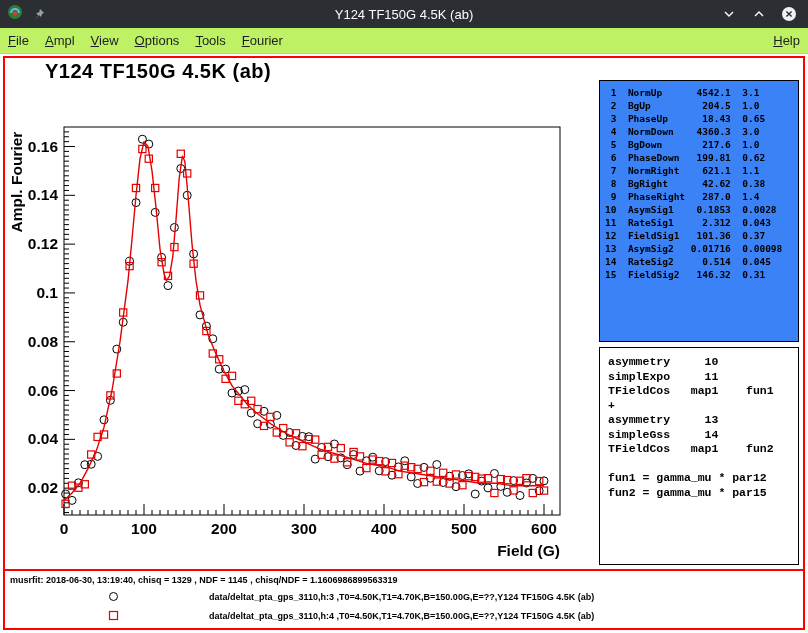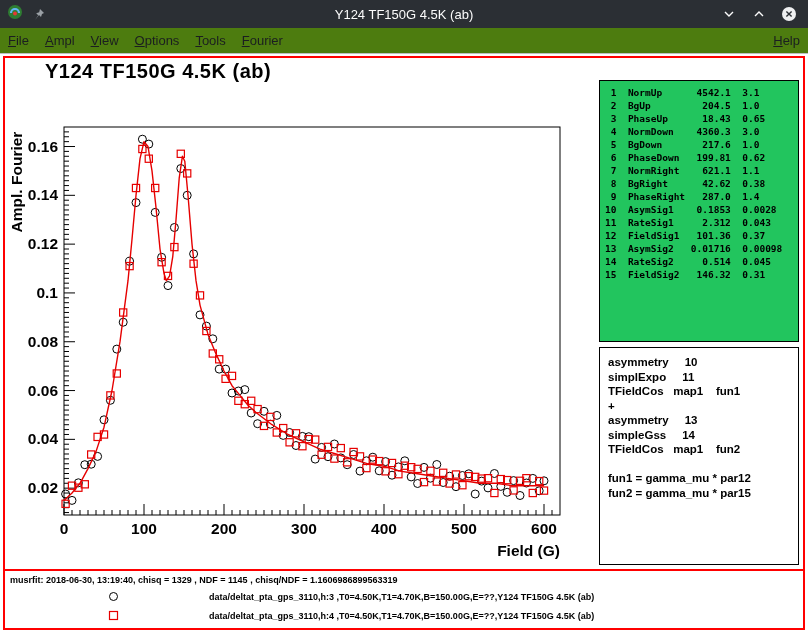--- a/index.html
+++ b/index.html
@@ -10,47 +10,47 @@
   .titlebar { height:28px; background:#2b2f34; display:flex; align-items:center;
               position:relative; color:#fcfcfc; }
   .tb-left { display:flex; align-items:center; gap:7px; padding-left:7px; z-index:2; }
   .tb-title { position:absolute; left:0; right:0; text-align:center; font-size:13px;
               color:#fcfcfc; }
   .tb-right { margin-left:auto; display:flex; align-items:center; gap:12px;
               padding-right:10px; z-index:2; }
   .tb-btn { width:18px; height:18px; display:flex; align-items:center;
             justify-content:center; cursor:pointer; }
 
-  .menubar { height:26px; background:#4d7c0f; border-bottom:1px solid #bdc0c2;
+  .menubar { height:26px; background:#bef264; border-bottom:1px solid #bdc0c2;
              display:flex; align-items:center; font-size:13px; color:#1b1e20; }
   .menu-item { padding:4px 8px; cursor:pointer; }
   .menu-item::first-letter { text-decoration:underline; }
   .menu-spacer { flex:1; }
 
   
   .workarea { height:579px; background:#fff; padding:2px 3px 3px 3px; }
   .canvas { position:relative; width:100%; height:100%;
             border:2px solid #ff0000; background:#fff; }
 
   .plot-title { position:absolute; left:40px; top:2px; font-size:20px;
                 font-weight:bold; color:#000; letter-spacing:0.5px; }
 
   svg.plot { position:absolute; left:0; top:55px; }
   svg text { font-family:"Liberation Sans", sans-serif; font-weight:bold; fill:#000; }
   svg .tick-label { font-size:15.5px; }
   svg .axis-title { font-size:15.5px; }
 
   .parambox { position:absolute; left:594px; top:22px; width:200px; height:262px;
-              border:1px solid #000; background:#22c55e; padding:5px 0 0 5px; }
+              border:1px solid #000; background:#3b82f6; padding:5px 0 0 5px; }
   .parambox pre { font-family:"DejaVu Sans Mono", monospace; font-weight:bold;
                   font-size:9.5px; line-height:13px; color:#000; }
 
   .theorybox { position:absolute; left:594px; top:289px; width:200px; height:218px;
                border:1px solid #000; background:#fff; padding:7px 0 0 8px; }
-  .theorybox pre { font-family:Liberation Sans, sans-serif; font-weight:bold;
+  .theorybox pre { font-family:Liberation Mono, monospace; font-weight:bold;
                    font-size:11.5px; line-height:14.5px; color:#000; }
 
   .redline { position:absolute; left:0; right:0; top:511px; height:2px;
              background:#ff0000; }
 
   .statusline { position:absolute; left:5px; top:517px; font-size:9px;
                 font-weight:bold; color:#000; }
 
   .legend { position:absolute; left:0; top:530px; width:100%; }
   .legend-row { position:relative; height:19px;margin-left:8px; }

